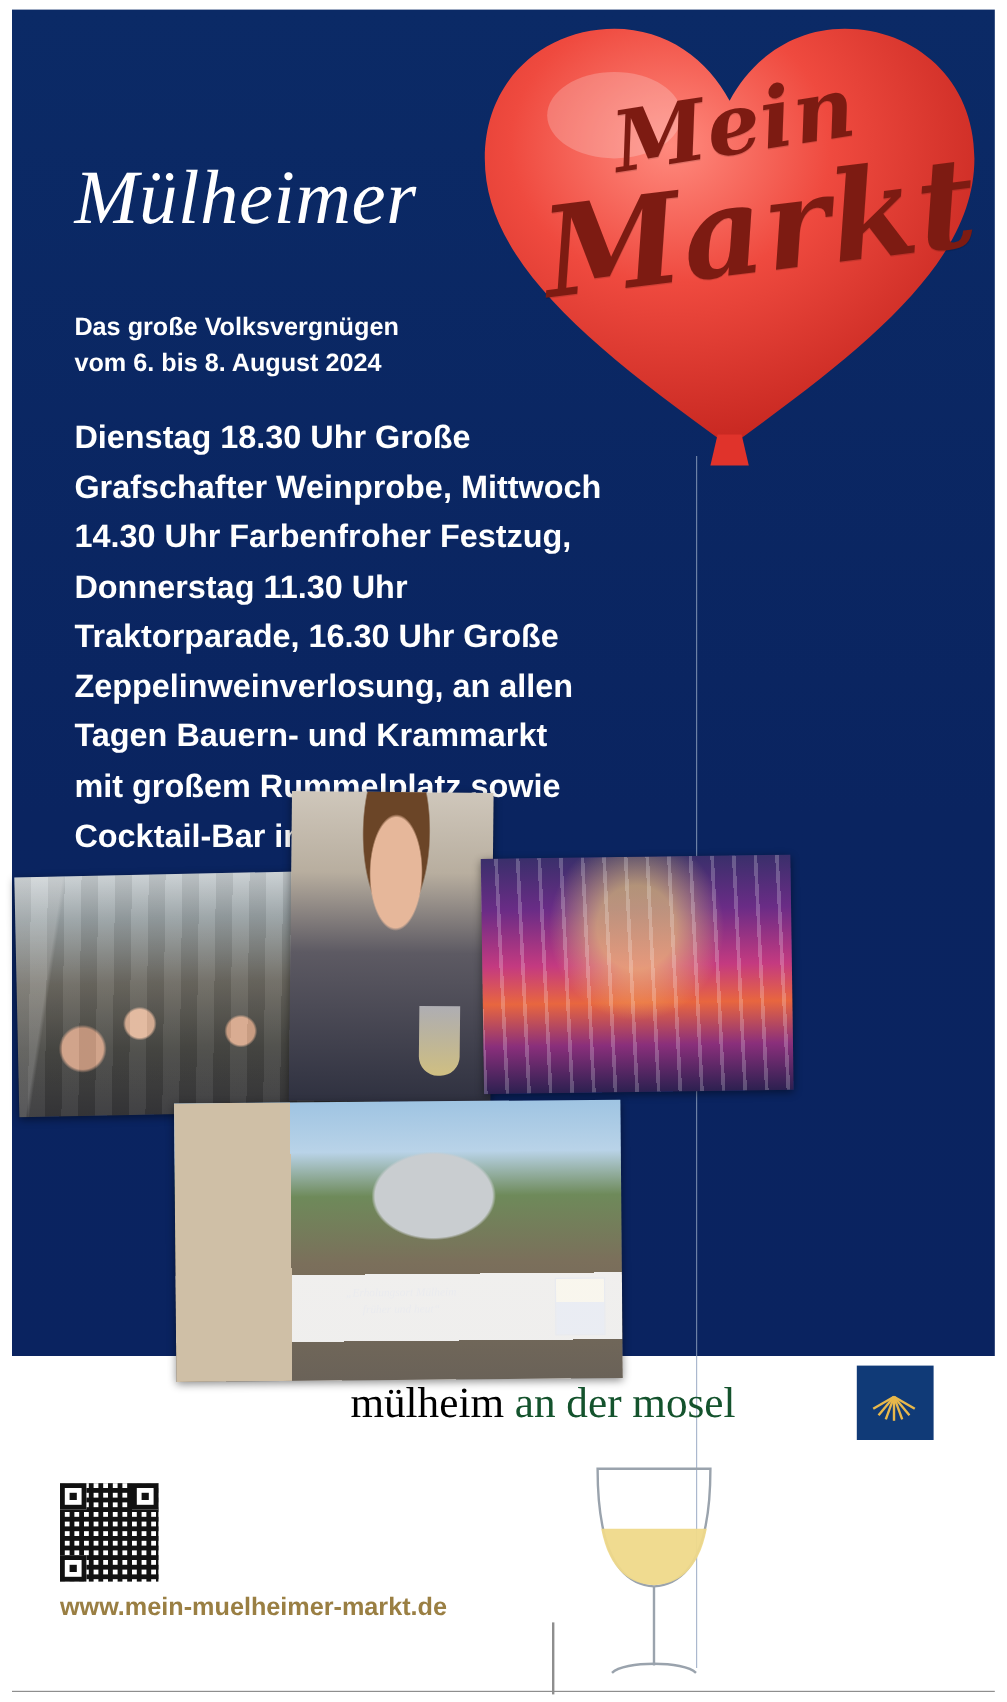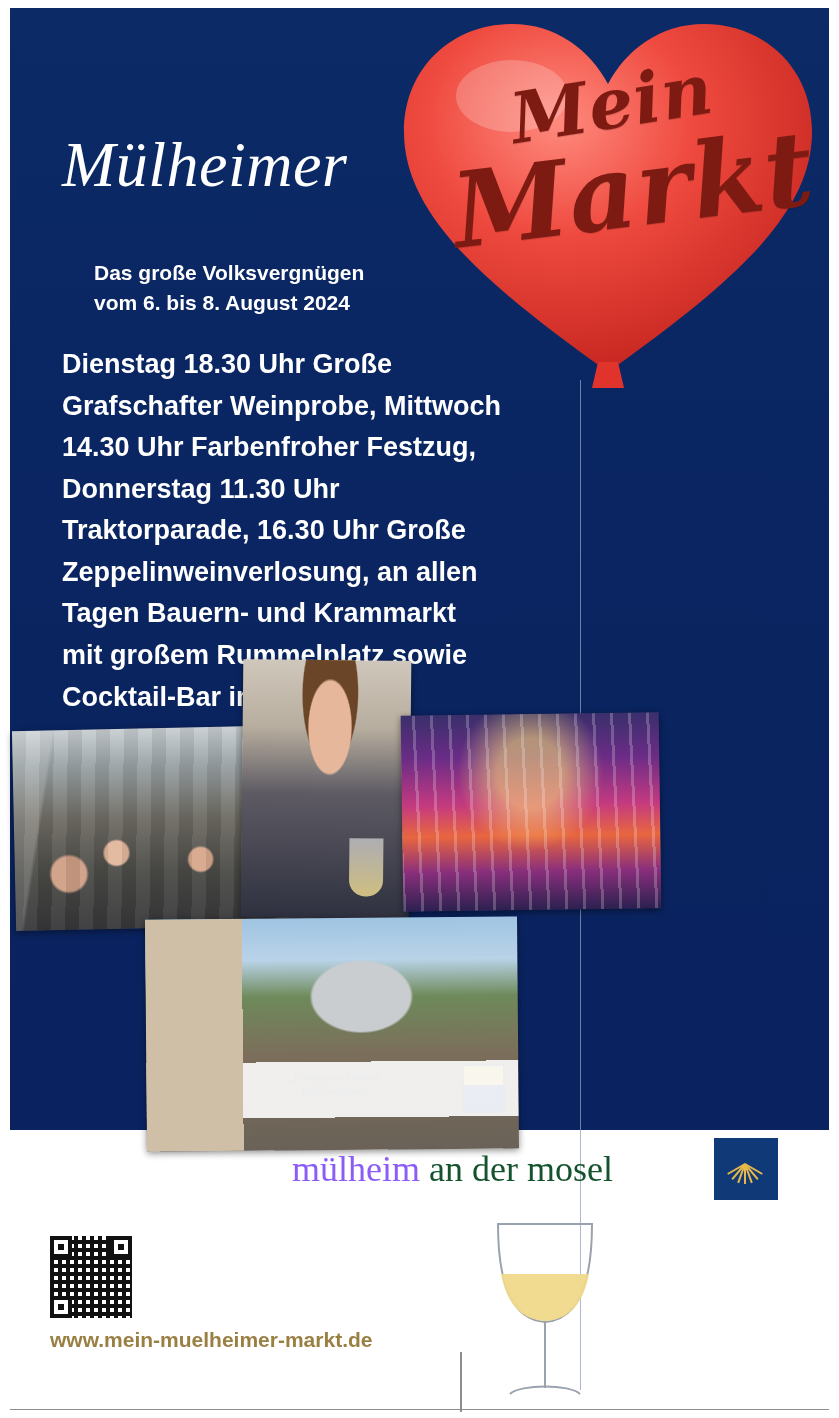--- a/index.html
+++ b/index.html
@@ -91,21 +91,20 @@
   
   .lead {
     position: absolute;
     left: 62px;
     top: 258px;
     width: 420px;
     color: #ffffff;
     font-size: 21px;
     font-weight: bold;
     line-height: 1.42;
-    margin-left: 32px;
   }
   .body-copy {
     position: absolute;
     left: 62px;
     top: 344px;
     width: 440px;
     color: #ffffff;
     font-size: 27px;
     font-weight: bold;
     line-height: 1.54;
@@ -216,21 +215,21 @@
   .crest.left { left: 22px; }
   .crest.right { left: 316px; }
   
   .logo-lockup {
     position: absolute;
     left: 292px;
     top: 1148px;
     font-size: 36px;
     font-family: "Liberation Serif", serif;
   }
-  .logo-lockup .muelheim { color: #8b5cf6; }
+  .logo-lockup .muelheim { color: #000000; }
   .logo-lockup .ander { color: #14532d; }
   .logo-mark {
     position: absolute;
     left: 714px;
     top: 1138px;
     width: 64px;
     height: 62px;
     background: #103a77;
   }
   .logo-mark .ray {

